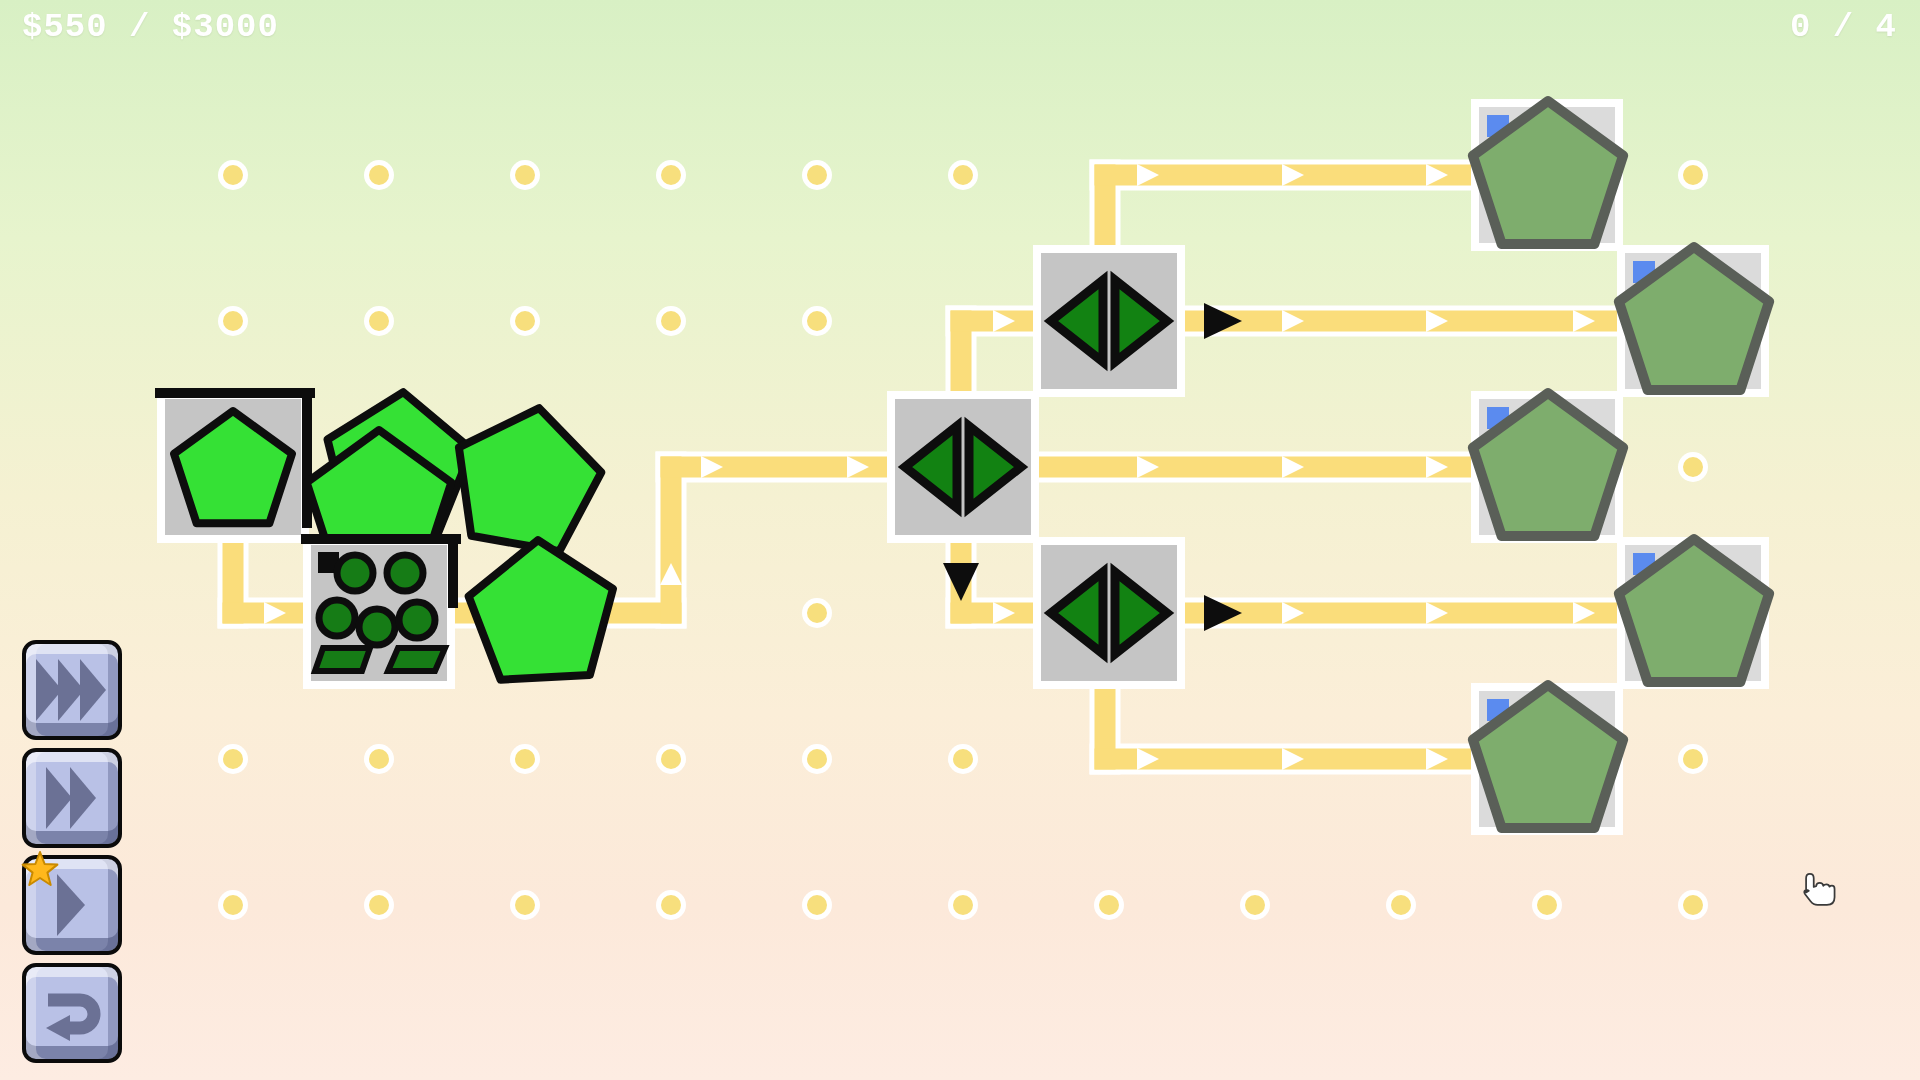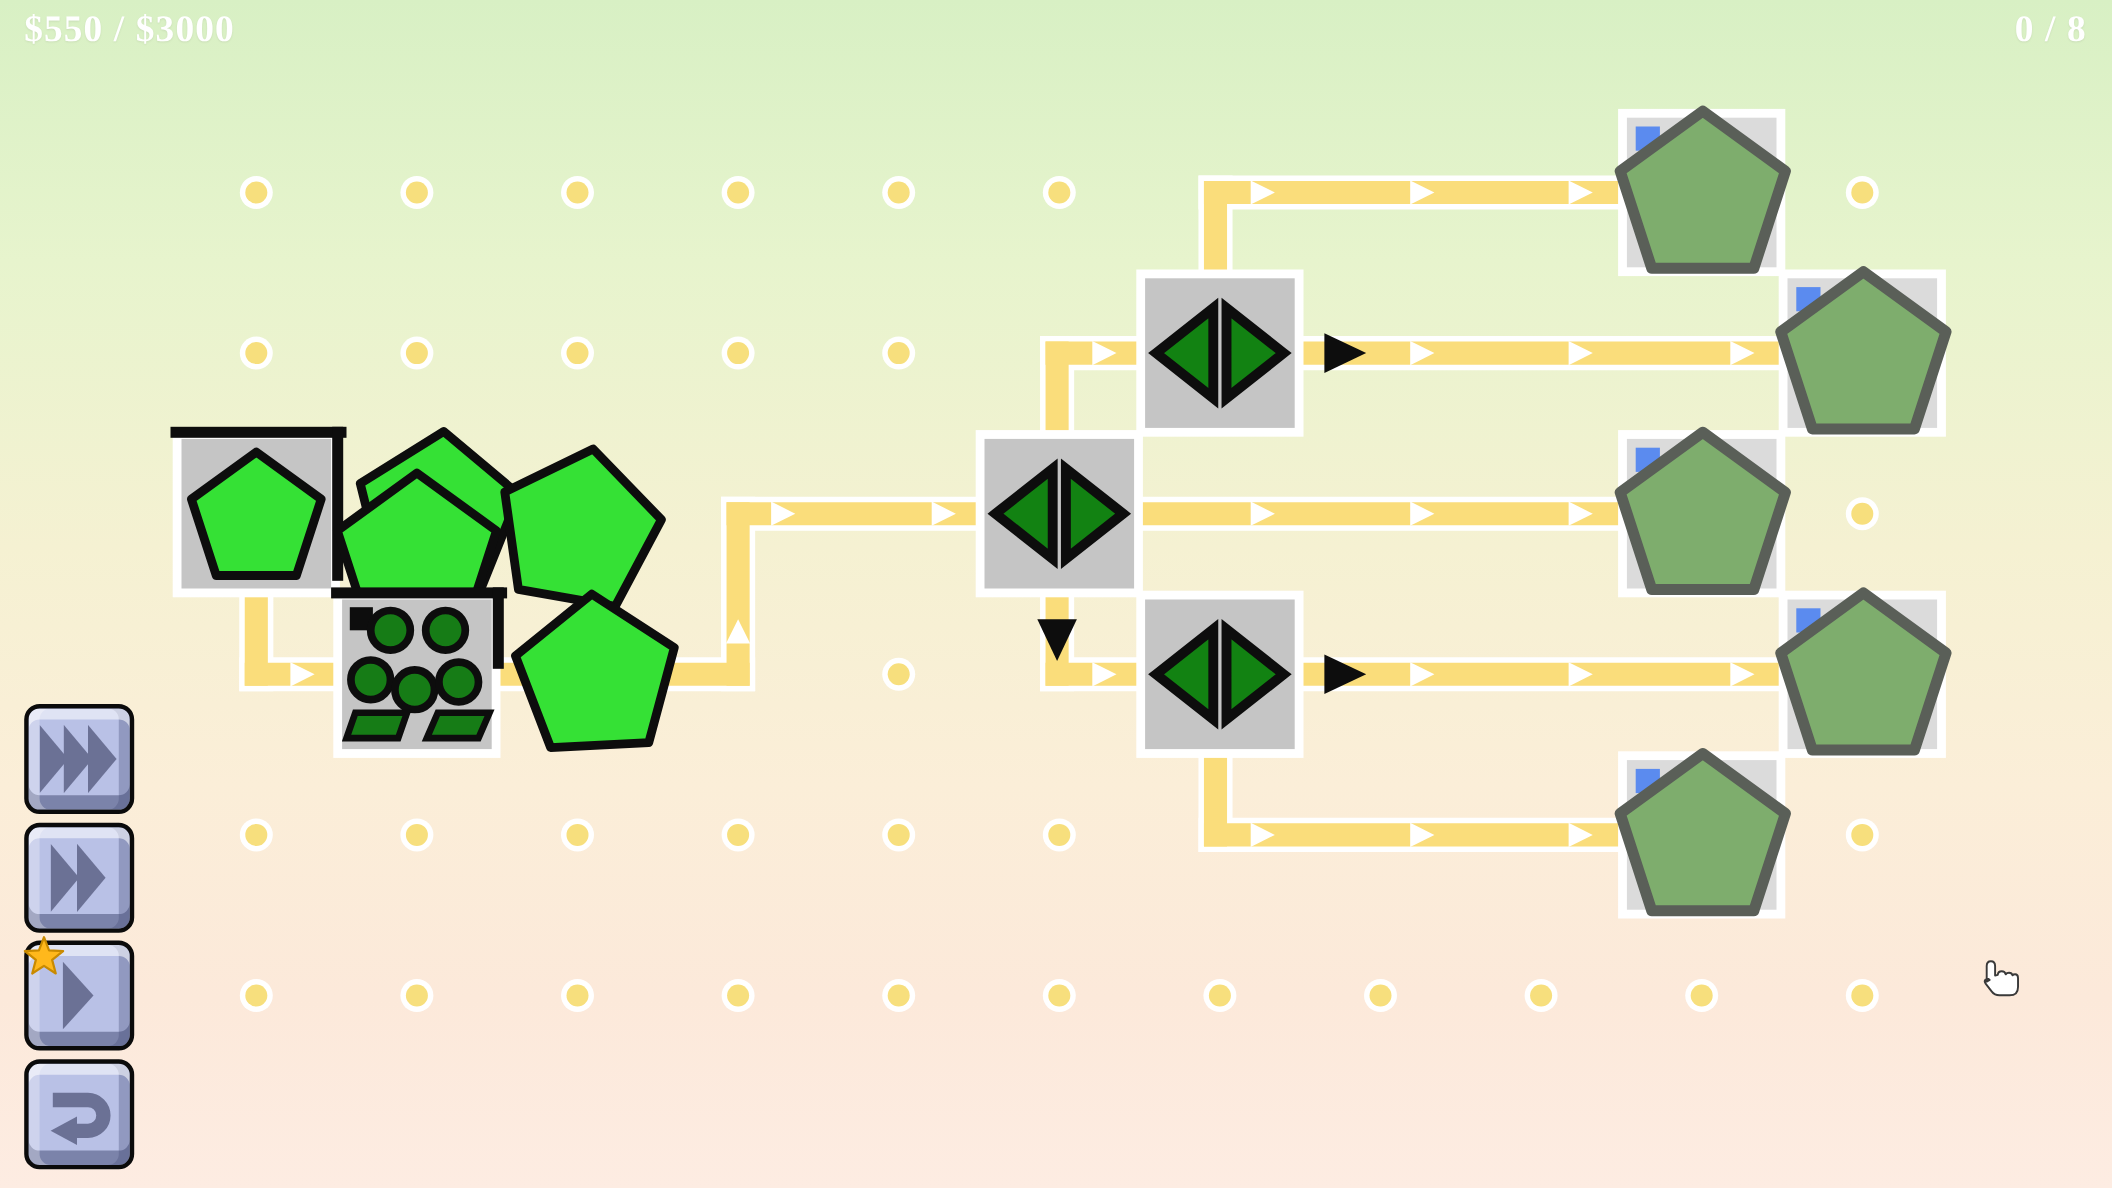--- a/index.html
+++ b/index.html
@@ -1,18 +1,18 @@
 <!DOCTYPE html>
 <html><head>
 <meta charset="utf-8">
 <style>
   html,body{margin:0;padding:0;background:#888;}
   #stage{
     position:relative;width:1920px;height:1080px;overflow:hidden;
-    font-family:Liberation Serif, serif;
+    font-family:Liberation Mono, monospace;
     background:linear-gradient(180deg,#d8f0c4 0%,#e7f4cd 22%,#f5f1d2 46%,#fbeed8 66%,#fce9da 84%,#fdece2 100%);
   }
   #board-svg{position:absolute;left:0;top:0;}
   .hud-text{
     position:absolute;top:8px;color:#ffffff;font-size:34px;font-weight:700;
     letter-spacing:1px;text-shadow:0 1px 2px rgba(0,0,0,0.08);user-select:none;
   }
   #hud-money{left:22px;}
   #hud-progress{right:23px;}
   .ctl-btn{
@@ -275,21 +275,21 @@
           <circle cx="28" cy="75" r="18" fill="#167c16" stroke="#0d0d0d" stroke-width="7"></circle>
           <circle cx="68" cy="84" r="18" fill="#167c16" stroke="#0d0d0d" stroke-width="7"></circle>
           <circle cx="108" cy="77" r="18" fill="#167c16" stroke="#0d0d0d" stroke-width="7"></circle>
           <polygon points="6,128 14,105 61,105 53,128" fill="#167c16" stroke="#0d0d0d" stroke-width="6"></polygon>
           <polygon points="79,128 89,105 136,105 126,128" fill="#167c16" stroke="#0d0d0d" stroke-width="6"></polygon>
         </g>
         <polygon points="538.0,540.1 613.0,588.8 589.8,675.1 500.6,679.7 468.6,596.3" fill="#35e135" stroke="#0d0d0d" stroke-width="8" stroke-linejoin="round"></polygon>
       </svg>
     </div>
   <div id="hud-money" class="hud-text">$550 / $3000</div>
-  <div id="hud-progress" class="hud-text">0 / 8</div>
+  <div id="hud-progress" class="hud-text">0 / 4</div>
   <div id="controls">
       <div class="ctl-btn" style="top: 640px;">
         <svg width="72" height="62" viewBox="0 0 72 62">
           <g fill="#6b7195">
             <polygon points="0,0 26,31 0,62"></polygon>
             <polygon points="22,0 48,31 22,62"></polygon>
             <polygon points="44,0 70,31 44,62"></polygon>
           </g>
         </svg>
       </div>

